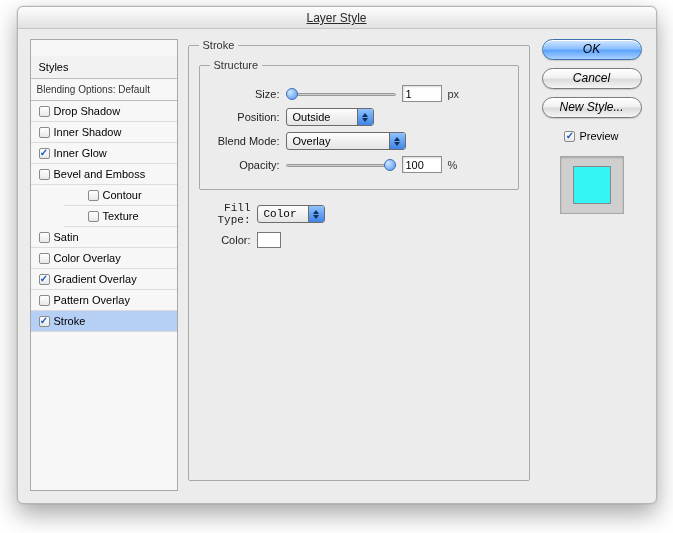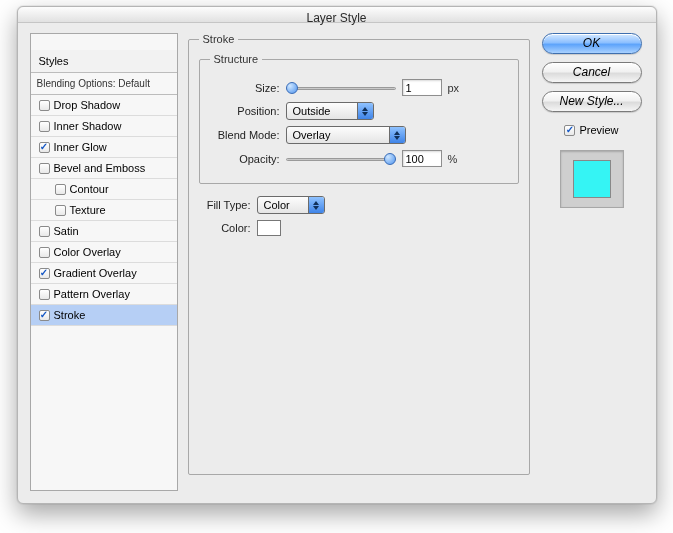--- a/index.html
+++ b/index.html
@@ -20,28 +20,29 @@
     width: 640px;
     height: 498px;
     background: #ececec;
     border: 1px solid #b5b5b5;
     border-radius: 6px;
     box-shadow: 0 10px 25px rgba(0,0,0,0.35), 0 0 0 1px rgba(0,0,0,0.05);
     display: flex;
     flex-direction: column;
   }
   .titlebar {
-    height: 16px;
+    height: 22px;
     text-align: center;
     line-height: 22px;
     font-size: 12px;
     color: #2a2a2a;
     border-bottom: 1px solid #c5c5c5;
     background: linear-gradient(#fdfdfd,#e1e1e1);
     border-radius: 6px 6px 0 0;
+    text-decoration: underline;
   }
   .content {
     flex: 1;
     display: flex;
     padding: 10px 12px 12px 12px;
     gap: 10px;
   }
   
   .styles-panel {
     width: 148px;
@@ -67,21 +68,21 @@
   .style-item {
     padding: 4px 6px 4px 8px;
     border-bottom: 1px solid #dcdcdc;
     display: flex;
     align-items: center;
     gap: 4px;
     background: #f7f7f7;
     cursor: default;
     min-height: 20px;
   }
-  .style-item.indent { padding-left: 24px; }
+  .style-item.indent { padding-left: 24px; margin-left: 33px; }
   .style-item.selected {
     background: #b6cff5;
   }
   .chk {
     width: 11px;
     height: 11px;
     border: 1px solid #8a8a8a;
     border-radius: 2px;
     background: linear-gradient(#fff,#e8e8e8);
     display: inline-flex;
@@ -193,21 +194,21 @@
     border-right: 3px solid transparent;
     border-bottom: 4px solid #10305a;
     margin-bottom: 1px;
   }
   .aqua-select .cap::after {
     content: "";
     border-left: 3px solid transparent;
     border-right: 3px solid transparent;
     border-top: 4px solid #10305a;
   }
-  .fill-row { margin-top: 12px; }
+  .fill-row { margin-top: 12px; font-family: Liberation Mono, monospace; }
   .swatch {
     width: 24px; height: 16px;
     border: 1px solid #777;
     background: #fff;
     box-shadow: inset 0 0 0 1px #fff;
   }
   
   .right {
     width: 104px;
     display: flex;

